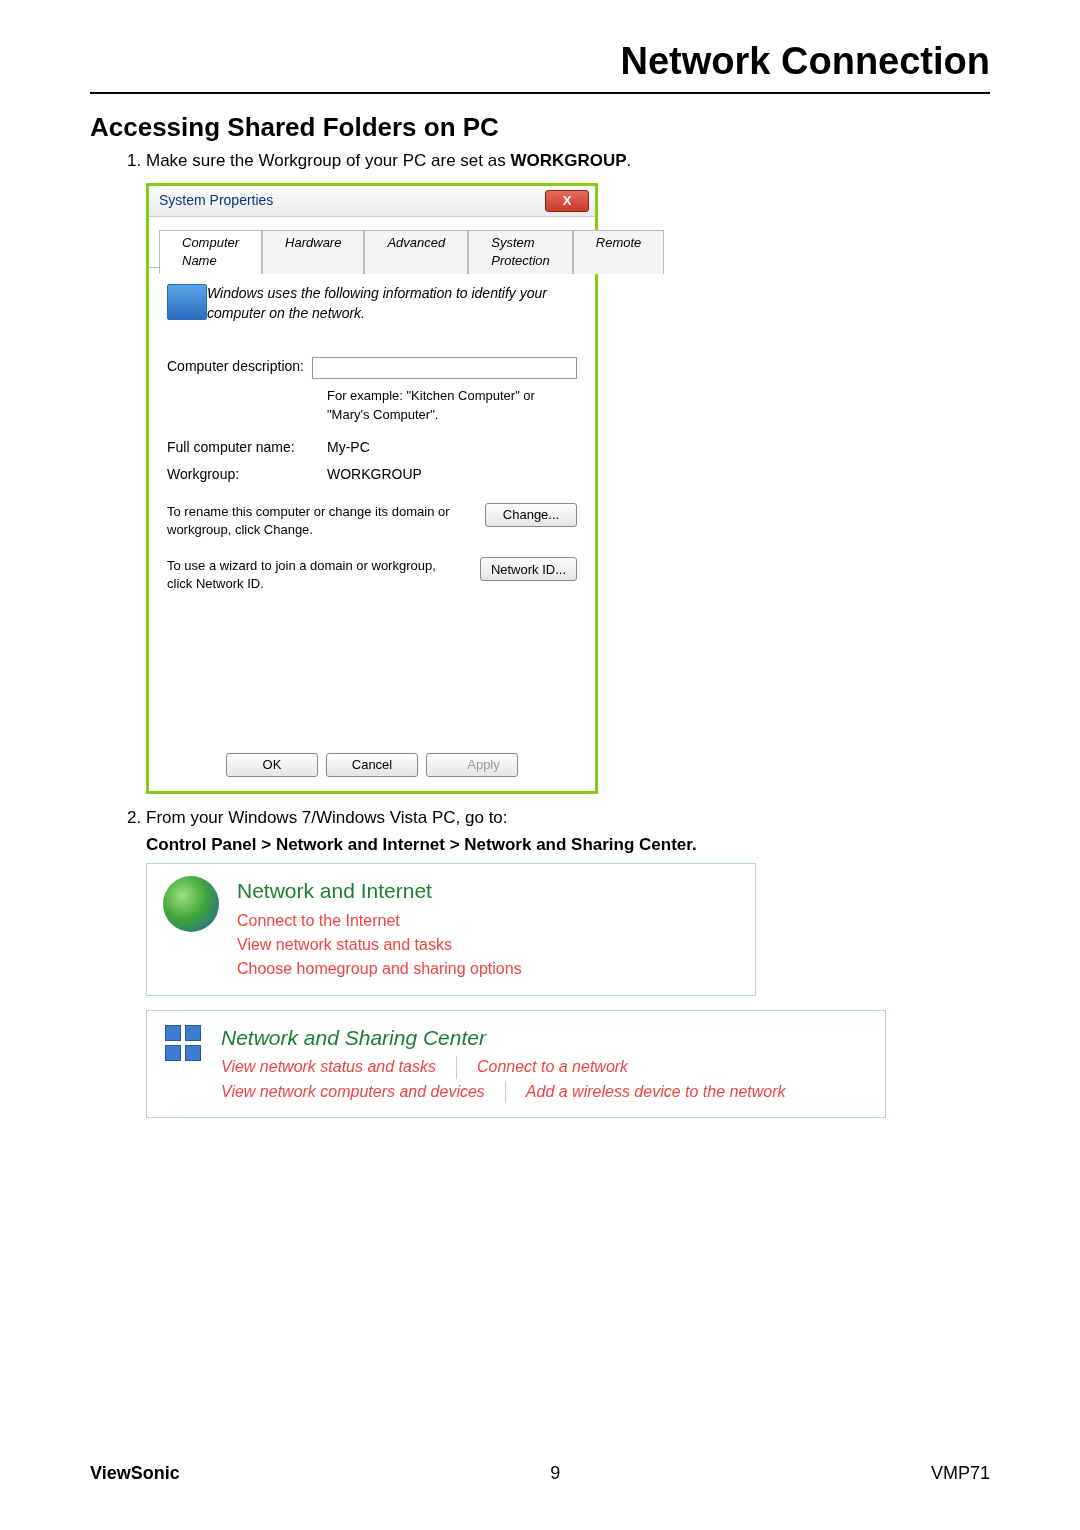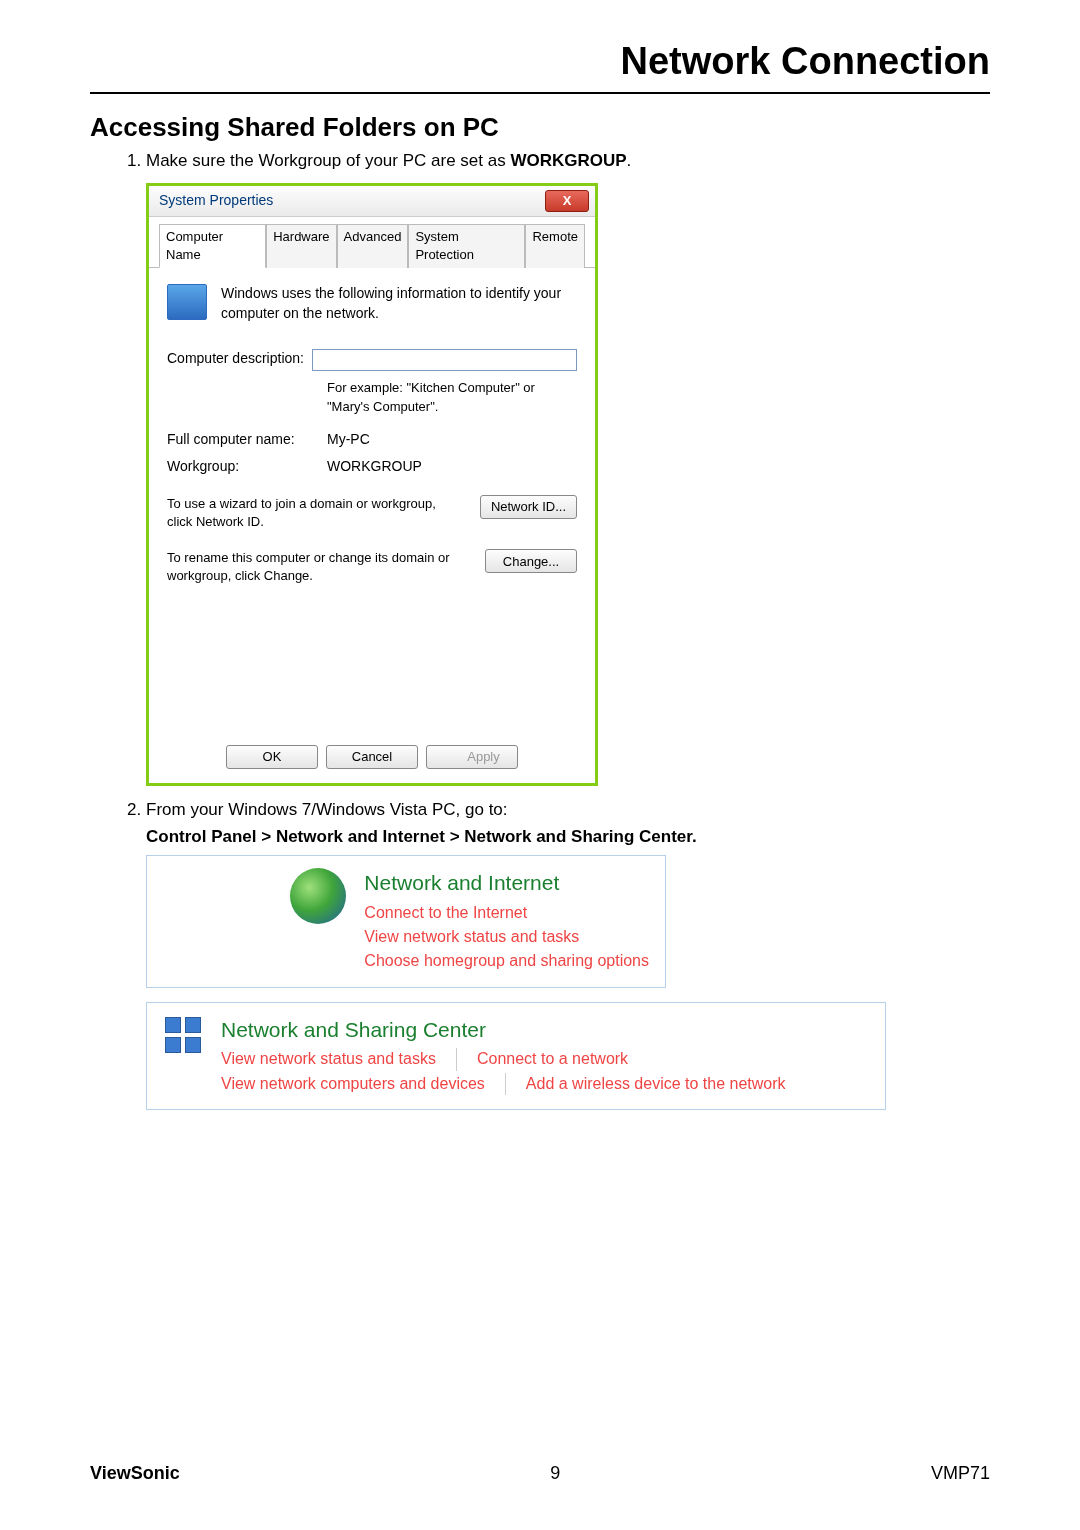--- a/index.html
+++ b/index.html
@@ -59,30 +59,31 @@
     font-size: 13px;
   }
   .tabs {
     display: flex;
     padding: 6px 10px 0 10px;
     gap: 0;
     border-bottom: 1px solid #bbb;
     font-size: 13px;
   }
   .tab {
-    padding: 3px 6px;
+    padding: 3px 22px;
     border: 1px solid #bbb;
     border-bottom: none;
     background: #f4f4f4;
     position: relative;
-    top: 1px;
+    top: 7px;
+    font-style: italic;
   }
   .tab.active { background: #fff; border-bottom: 1px solid #fff; }
   .panel-body { padding: 16px 18px 10px 18px; }
-  .intro-row { display: flex; gap: 14px; margin-bottom: 26px; }
+  .intro-row { display: flex; margin-bottom: 34px; font-style: italic; }
   .pc-icon {
     width: 40px; height: 36px;
     background: linear-gradient(#5aa6e9,#2c6bbf);
     border: 1px solid #2c6bbf;
     border-radius: 2px;
     flex-shrink: 0;
   }
   .form-row { display: flex; align-items: flex-start; margin-bottom: 8px; }
   .form-label { width: 160px; }
   .text-input {
@@ -114,22 +115,22 @@
   .bold-path { font-weight: bold; margin-left: 0; margin-top: 4px; margin-bottom: 6px; }
   .cp-panel {
     border: 1px solid #b6d0ea;
     background: #fff;
     font-family: "Segoe UI", Tahoma, sans-serif;
     font-size: 16px;
     padding: 12px 16px;
     display: flex; gap: 18px;
     margin-bottom: 14px;
   }
-  .cp-panel.first { width: 520px; justify-content: flex-end; }
-  .cp-panel.second { width: 740px; }
+  .cp-panel.first { width: 610px; }
+  .cp-panel.second { width: 740px; font-style: italic; }
   .cp-icon1 {
     width: 56px; height: 56px; flex-shrink: 0;
     border-radius: 50%;
     background: radial-gradient(circle at 35% 35%, #9fe07a 0%, #3fa53b 45%, #1d5f9e 100%);
     position: relative;
   }
   .cp-icon2 {
     width: 40px; height: 40px; flex-shrink: 0;
     display: grid; grid-template-columns: 1fr 1fr; grid-template-rows: 1fr 1fr; gap: 4px;
     padding: 2px;
@@ -183,26 +184,26 @@
         <div class="hint">For example: "Kitchen Computer" or "Mary's Computer".</div>
         <div class="form-row">
           <div class="form-label">Full computer name:</div>
           <div>My-PC</div>
         </div>
         <div class="form-row">
           <div class="form-label">Workgroup:</div>
           <div>WORKGROUP</div>
         </div>
         <div class="action-row">
+          <div class="action-text">To rename this computer or change its domain or workgroup, click Change.</div>
+          <button class="win-btn">Change...</button>
+        </div>
+        <div class="action-row">
           <div class="action-text">To use a wizard to join a domain or workgroup, click Network ID.</div>
           <button class="win-btn">Network ID...</button>
-        </div>
-        <div class="action-row">
-          <div class="action-text">To rename this computer or change its domain or workgroup, click Change.</div>
-          <button class="win-btn">Change...</button>
         </div>
       </div>
       <div class="dlg-buttons">
         <button class="win-btn">OK</button>
         <button class="win-btn">Cancel</button>
         <button class="win-btn disabled">Apply</button>
       </div>
     </div>
   </li>
 

